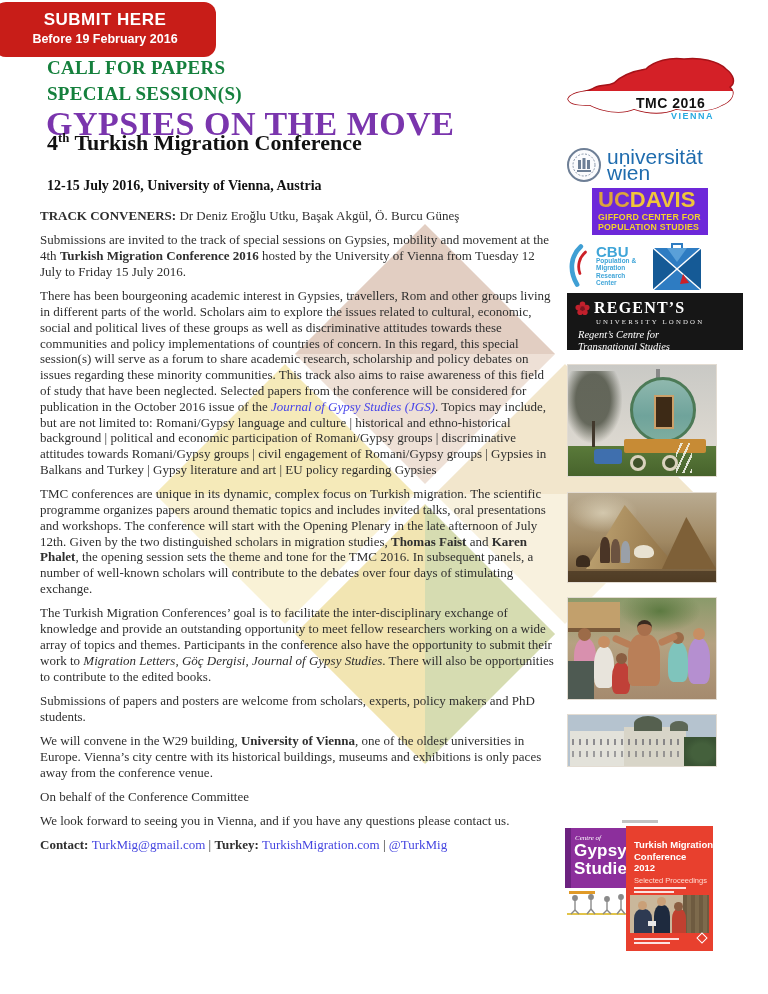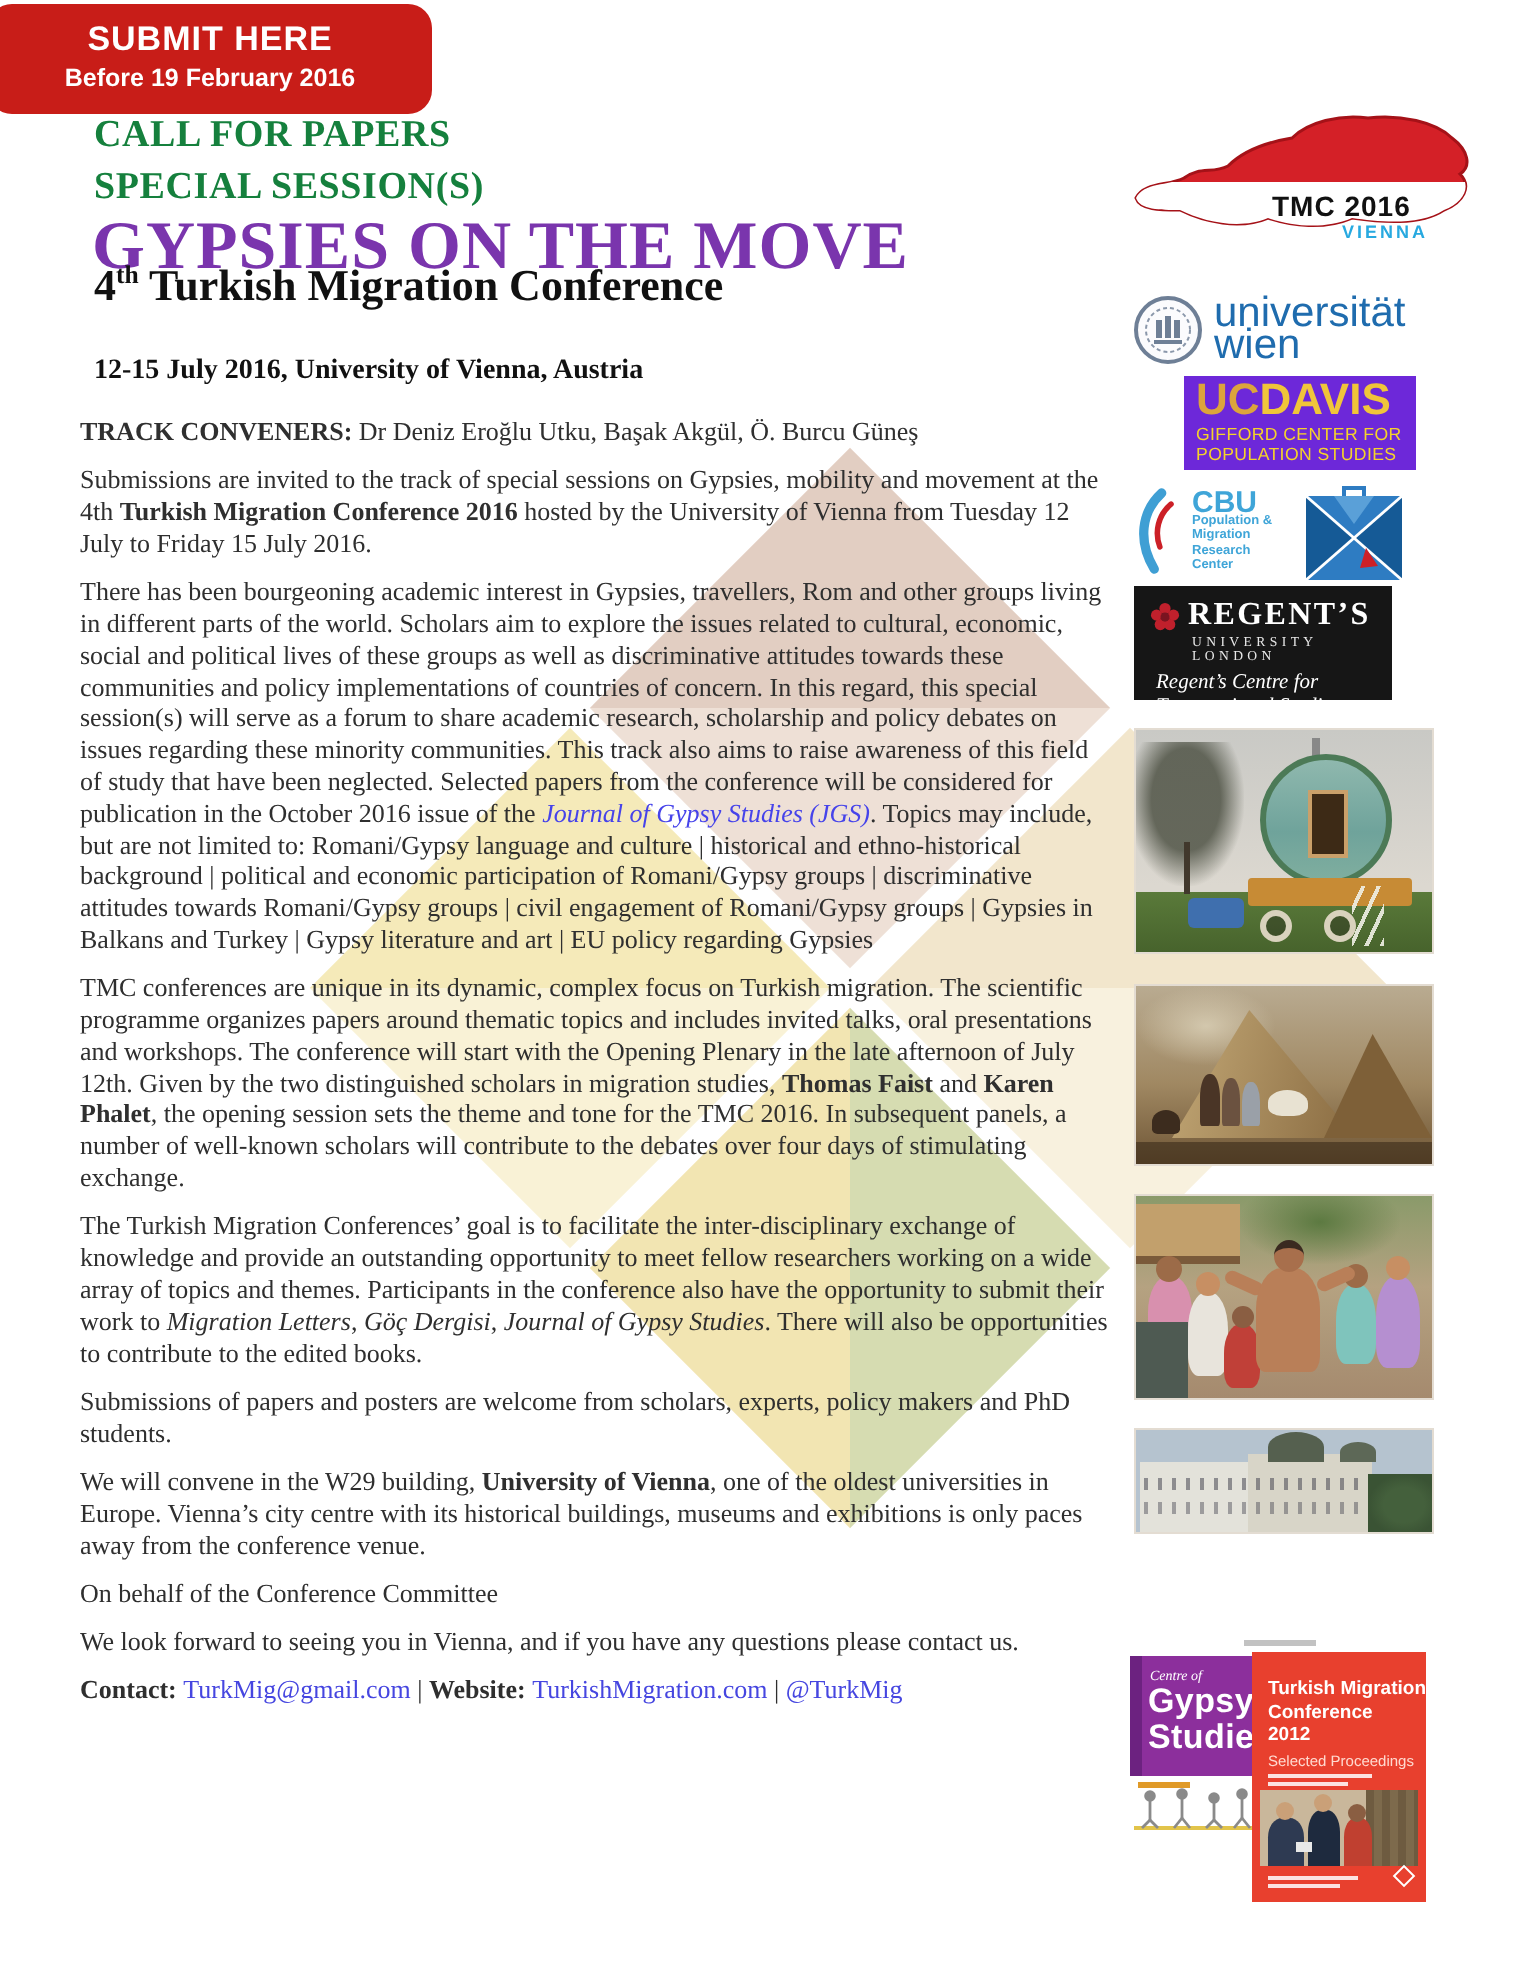--- a/index.html
+++ b/index.html
@@ -54,30 +54,30 @@
   
   .uniwien{left:566px;top:144px;width:160px;height:42px;display:flex;align-items:center;}
   .uw-text{font-family:"Liberation Sans",sans-serif;color:#1f6cae;font-size:21px;
            line-height:16px;margin-left:5px;font-weight:500;}
 
   
   .ucdavis{left:592px;top:188px;width:116px;height:47px;background:#6d28d9;border-bottom:3px solid #fff;
            box-sizing:content-box;font-family:"Liberation Sans",sans-serif;overflow:hidden;}
   .ucd-row{padding:1px 0 0 6px;font-size:22px;font-weight:bold;line-height:22px;letter-spacing:0;}
   .ucd-uc{color:#dca43c;} .ucd-davis{color:#f0c53a;}
-  .gifford{padding:1px 0 0 6px;font-size:8.8px;font-weight:normal;color:#f5d32a;line-height:10px;letter-spacing:.2px;}
+  .gifford{padding:1px 0 0 6px;font-size:8.8px;font-weight:bold;color:#f5d32a;line-height:10px;letter-spacing:.2px;}
 
   
   .cbu{left:566px;top:240px;width:152px;height:52px;display:flex;align-items:center;font-family:"Liberation Sans",sans-serif;}
   .cbu-text{margin-left:4px;width:56px;}
   .cbu-acr{font-size:15px;font-weight:bold;color:#3fa5d8;line-height:11px;}
   .cbu-line{font-size:6.5px;color:#3fa5d8;line-height:7.5px;font-weight:bold;}
 
   
-  .regents{left:567px;top:293px;width:129px;height:57px;background:#161616;color:#fff;
+  .regents{left:567px;top:293px;width:176px;height:57px;background:#161616;color:#fff;
            padding:6px 8px;box-sizing:border-box;}
   .rg-row1{display:flex;align-items:center;}
   .rg-name{font-size:16px;letter-spacing:1.2px;font-weight:bold;margin-left:4px;}
   .rg-sub{font-size:6.8px;letter-spacing:2.2px;color:#e8e8e8;margin:1px 0 4px 21px;}
   .rg-centre{font-style:italic;font-size:10.5px;line-height:11.5px;margin-left:3px;}
 
   
   .photo{overflow:hidden;border:1px solid #e3dcd2;box-sizing:border-box;}
   .photo1{left:567px;top:364px;width:150px;height:113px;}
   .photo2{left:567px;top:492px;width:150px;height:91px;}
@@ -193,21 +193,21 @@
   <div class="paragraphs">
       <p class="para"><span class="b">TRACK CONVENERS: </span><span>Dr Deniz Eroğlu Utku, Başak Akgül, Ö. Burcu Güneş</span></p>
       <p class="para"><span>Submissions are invited to the track of special sessions on Gypsies, mobility and movement at the 4th </span><span class="b">Turkish Migration Conference 2016</span><span> hosted by the University of Vienna from Tuesday 12 July to Friday 15 July 2016.</span></p>
       <p class="para"><span>There has been bourgeoning academic interest in Gypsies, travellers, Rom and other groups living in different parts of the world. Scholars aim to explore the issues related to cultural, economic, social and political lives of these groups as well as discriminative attitudes towards these communities and policy implementations of countries of concern. In this regard, this special session(s) will serve as a forum to share academic research, scholarship and policy debates on issues regarding these minority communities. This track also aims to raise awareness of this field of study that have been neglected. Selected papers from the conference will be considered for publication in the October 2016 issue of the </span><span class="ilink">Journal of Gypsy Studies (JGS)</span><span>. Topics may include, but are not limited to: Romani/Gypsy language and culture | historical and ethno-historical background | political and economic participation of Romani/Gypsy groups | discriminative attitudes towards Romani/Gypsy groups | civil engagement of Romani/Gypsy groups | Gypsies in Balkans and Turkey | Gypsy literature and art | EU policy regarding Gypsies</span></p>
       <p class="para"><span>TMC conferences are unique in its dynamic, complex focus on Turkish migration. The scientific programme organizes papers around thematic topics and includes invited talks, oral presentations and workshops. The conference will start with the Opening Plenary in the late afternoon of July 12th. Given by the two distinguished scholars in migration studies, </span><span class="b">Thomas Faist</span><span> and </span><span class="b">Karen Phalet</span><span>, the opening session sets the theme and tone for the TMC 2016. In subsequent panels, a number of well-known scholars will contribute to the debates over four days of stimulating exchange.</span></p>
       <p class="para"><span>The Turkish Migration Conferences’ goal is to facilitate the inter-disciplinary exchange of knowledge and provide an outstanding opportunity to meet fellow researchers working on a wide array of topics and themes. Participants in the conference also have the opportunity to submit their work to </span><span class="i">Migration Letters</span><span>, </span><span class="i">Göç Dergisi</span><span>, </span><span class="i">Journal of Gypsy Studies</span><span>. There will also be opportunities to contribute to the edited books.</span></p>
       <p class="para"><span>Submissions of papers and posters are welcome from scholars, experts, policy makers and PhD students.</span></p>
       <p class="para"><span>We will convene in the W29 building, </span><span class="b">University of Vienna</span><span>, one of the oldest universities in Europe. Vienna’s city centre with its historical buildings, museums and exhibitions is only paces away from the conference venue.</span></p>
       <p class="para"><span>On behalf of the Conference Committee</span></p>
       <p class="para"><span>We look forward to seeing you in Vienna, and if you have any questions please contact us.</span></p>
-      <p class="para"><span class="b">Contact: </span><span class="link">TurkMig@gmail.com</span><span>  |  </span><span class="b">Website: </span><span class="link">TurkishMigration.com</span><span>  |  </span><span class="link">@TurkMig</span></p>
+      <p class="para"><span class="b">Contact: </span><span class="link">TurkMig@gmail.com</span><span>  |  </span><span class="b">Turkey: </span><span class="link">TurkishMigration.com</span><span>  |  </span><span class="link">@TurkMig</span></p>
     </div>
 
   <div class="side abs map-logo">
     <svg width="184" height="92" viewBox="0 0 184 90">
       <defs>
         <clipPath id="atClip">
           <path d="M6,50 C10,42 22,44 30,40 C38,34 44,38 52,34 C60,26 72,22 84,20 C92,12 108,8 122,10 C138,8 156,12 164,20 C172,26 174,34 168,38 C174,44 170,52 160,56 C148,64 128,62 114,60 C100,66 84,64 72,60 C58,66 40,62 28,56 C18,56 8,56 6,50 Z"></path>
         </clipPath>
       </defs>
       <path d="M6,50 C10,42 22,44 30,40 C38,34 44,38 52,34 C60,26 72,22 84,20 C92,12 108,8 122,10 C138,8 156,12 164,20 C172,26 174,34 168,38 C174,44 170,52 160,56 C148,64 128,62 114,60 C100,66 84,64 72,60 C58,66 40,62 28,56 C18,56 8,56 6,50 Z" fill="#d42027" stroke="#a51218" stroke-width="1.5"></path>

